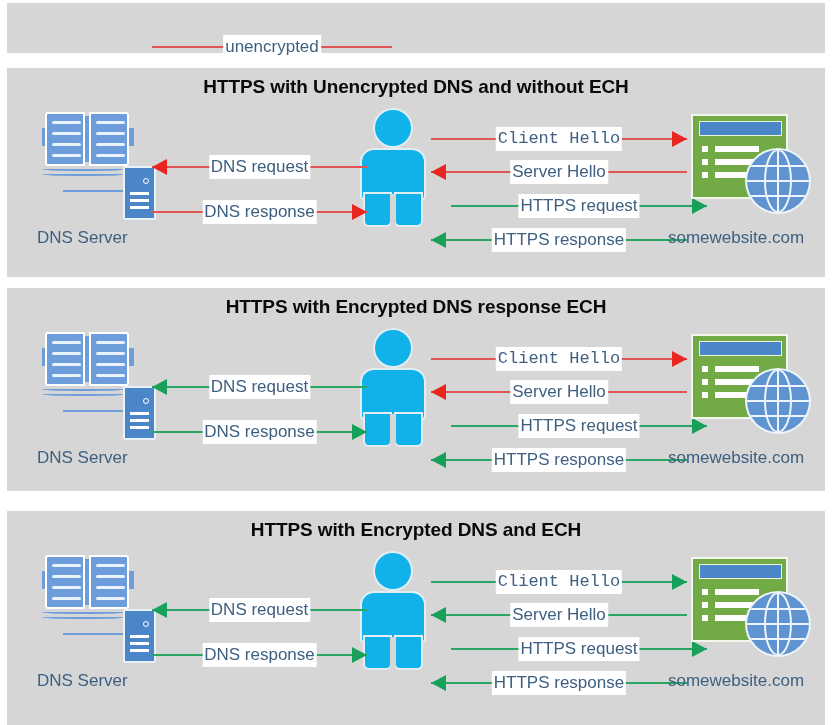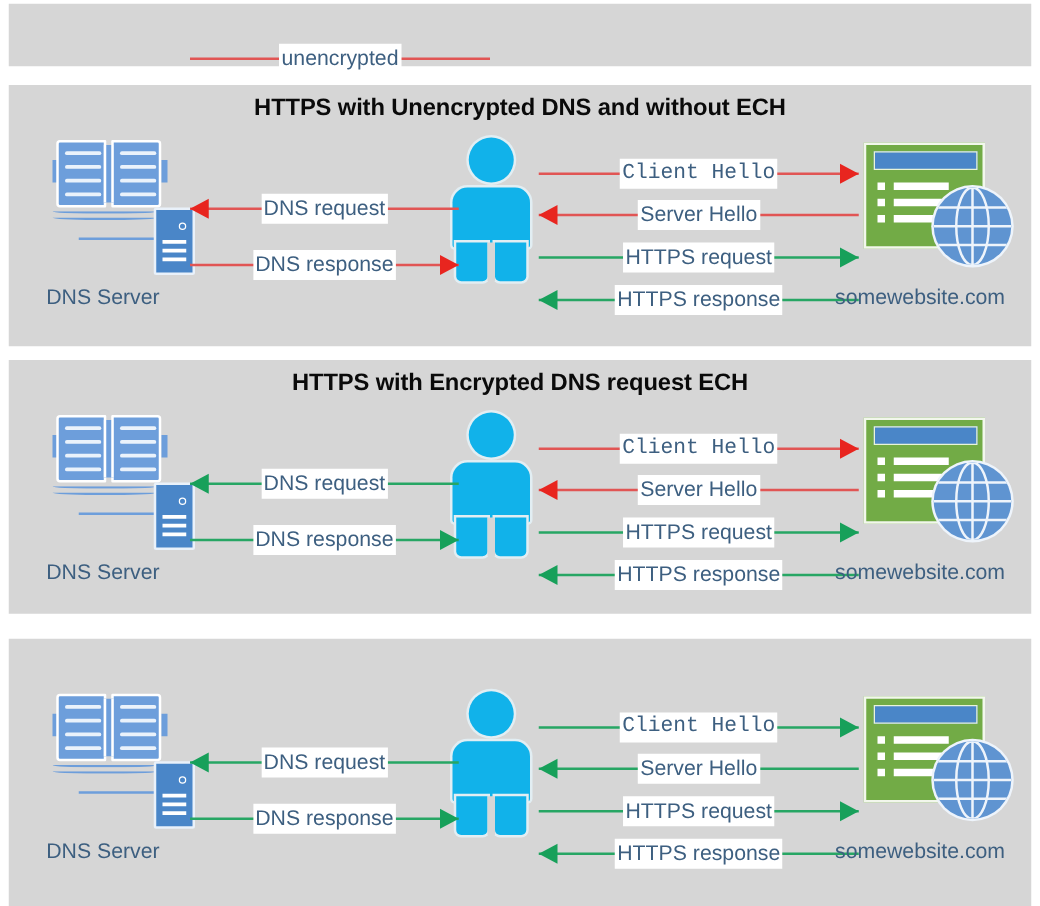--- a/index.html
+++ b/index.html
@@ -142,21 +142,21 @@
   .c-red.right .head{border-left-color:#e8251f;}
   .c-red.left  .head{border-right-color:#e8251f;}
   .c-green .line{border-top-color:#27a664;}
   .c-green.right .head{border-left-color:#17a05a;}
   .c-green.left  .head{border-right-color:#17a05a;}
 
   .a-dns-req{left:145px;width:215px;}
   .a-dns-res{left:145px;width:215px;}
   .a-hello-c{left:424px;width:256px;font-family:Liberation Mono, monospace;}
   .a-hello-s{left:424px;width:256px;}
-  .a-https-q{left:424px;width:256px;}
+  .a-https-q{left:444px;width:256px;}
   .a-https-r{left:424px;width:256px;}
 
   .site-caption{
     position:absolute;left:661px;top:160px;
     font-size:17px;color:#3d5f80;white-space:nowrap;
   }
 </style>
 </head>
 <body>
 
@@ -263,21 +263,21 @@
             <line x1="3" y1="46" x2="59" y2="46"></line>
             <ellipse cx="31" cy="31" rx="13" ry="31"></ellipse>
           </g>
         </svg>
       </div>
     </div>
     <div class="site-caption">somewebsite.com</div>
   </div>
 
   <div class="panel" id="panel-2">
-    <div class="panel-title">HTTPS with Encrypted DNS request ECH</div>
+    <div class="panel-title">HTTPS with Encrypted DNS response ECH</div>
 
     <div class="dns-icon">
       <div class="book">
         <div class="book-clasp l"></div>
           <div class="book-clasp r"></div>
         <div class="book-page left">
           <div class="book-line" style="top:7px"></div>
             <div class="book-line" style="top:18px"></div>
           <div class="book-line" style="top:29px"></div>
             <div class="book-line" style="top:40px"></div>
@@ -363,20 +363,21 @@
             <line x1="3" y1="46" x2="59" y2="46"></line>
             <ellipse cx="31" cy="31" rx="13" ry="31"></ellipse>
           </g>
         </svg>
       </div>
     </div>
     <div class="site-caption">somewebsite.com</div>
   </div>
 
   <div class="panel" id="panel-3">
+    <div class="panel-title">HTTPS with Encrypted DNS and ECH</div>
 
     <div class="dns-icon">
       <div class="book">
         <div class="book-clasp l"></div>
           <div class="book-clasp r"></div>
         <div class="book-page left">
           <div class="book-line" style="top:7px"></div>
             <div class="book-line" style="top:18px"></div>
           <div class="book-line" style="top:29px"></div>
             <div class="book-line" style="top:40px"></div>

